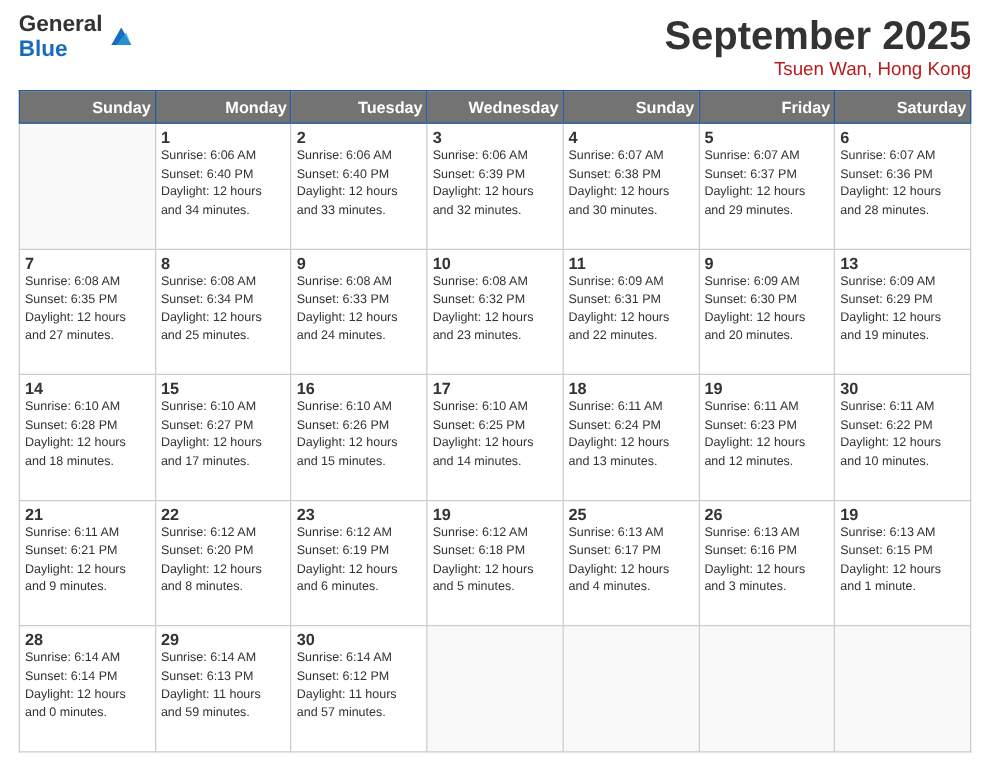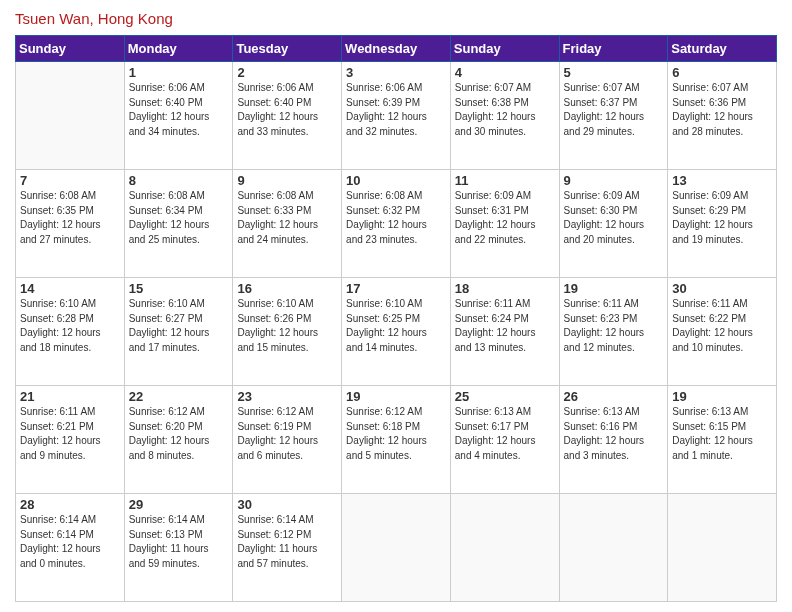--- a/index.html
+++ b/index.html
@@ -60,23 +60,23 @@
       color: #b91c1c;
     }
     .calendar {
       flex: 1;
       border: 1px solid #ccc;
       border-collapse: collapse;
       width: 100%;
       table-layout: fixed;
     }
     .calendar th {
-      background: #4c1d95;
+      background: #737373;
       color: #fff;
-      text-align: left;
+      text-align: right;
       padding: 5px 3px;
       font-size: 13px;
       border: 1px solid #1e5aa0;
     }
     .calendar td {
       vertical-align: top;
       padding: 3px 4px;
       border: 1px solid #ccc;
       font-size: 10.5px;
       color: #333;
@@ -96,21 +96,32 @@
     }
     .empty-cell {
       background: #f9f9f9;
     }
   </style>
 </head>
 <body>
 
 <div class="page">
   <div class="header">
+    <div class="logo">
+      <div class="logo-text">
+        <span class="logo-general">General</span>
+        <span class="logo-blue">Blue</span>
+      </div>
+      <svg class="logo-icon" viewBox="0 0 24 24">
+        <polygon points="4,18 12,4 20,18" fill="#1a6bbf"></polygon>
+        <polygon points="8,18 16,8 20,18" fill="#2a9fd6" opacity="0.7"></polygon>
+      </svg>
+    </div>
     <div class="title-section">
+      <div class="month-title">September 2025</div>
       <div class="location">Tsuen Wan, Hong Kong</div>
     </div>
   </div>
 
   <table class="calendar">
     <thead>
       <tr>
 
       <th>Sunday</th>
           <th>Monday</th>

